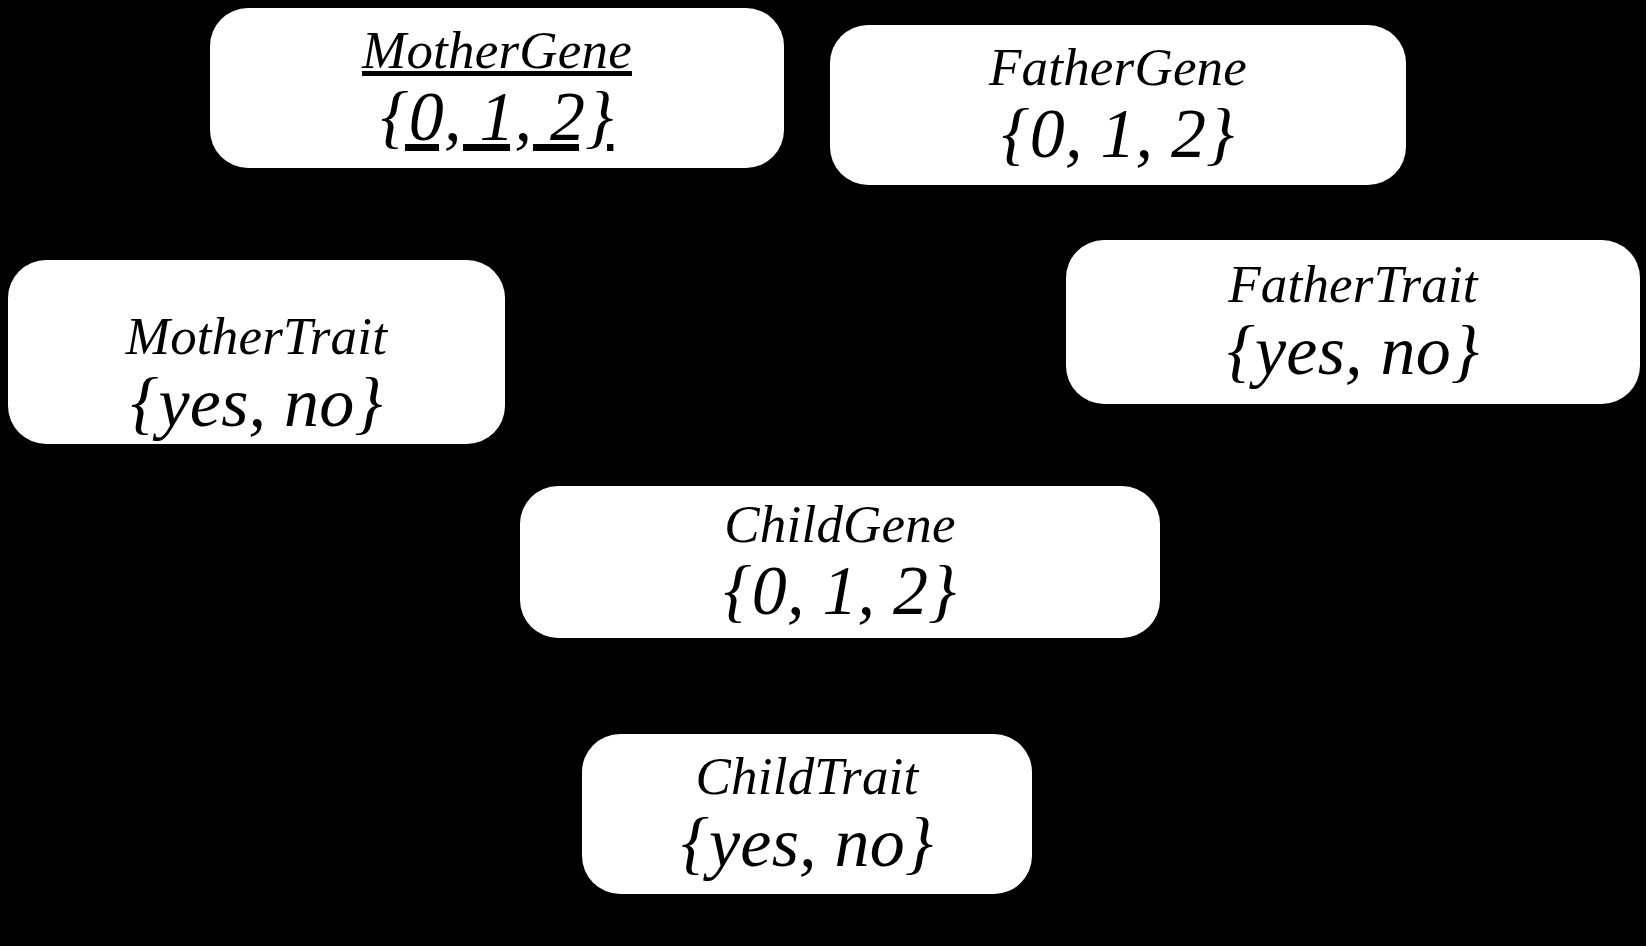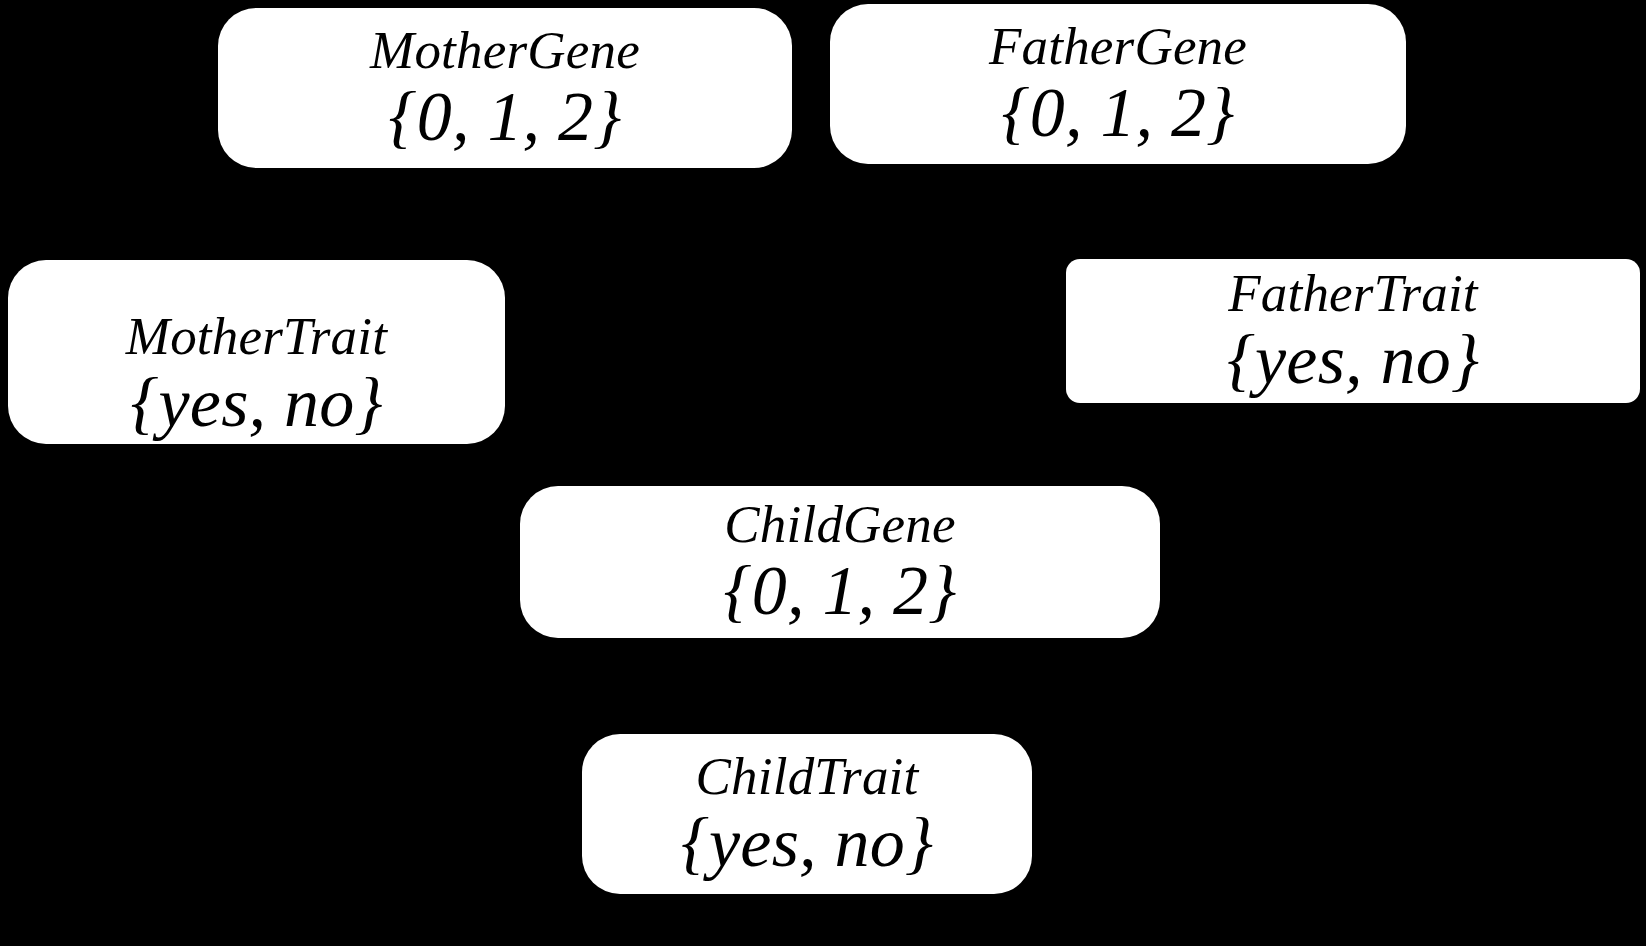--- a/index.html
+++ b/index.html
@@ -37,24 +37,24 @@
     white-space: nowrap;
   }
   .node-domain {
     font-style: italic;
     font-size: 70px;
     letter-spacing: 0.2px;
     white-space: nowrap;
     margin-top: 2px;
   }
   
-  #node-mother-gene  { left: 218px; top: 8px;   width: 574px; height: 160px; }
-  #node-father-gene  { left: 830px; top: 4px;   width: 576px; height: 160px; align-items: center; }
+  #node-mother-gene  { left: 210px; top: 8px;   width: 574px; height: 160px; text-decoration: underline; }
+  #node-father-gene  { left: 830px; top: 25px;   width: 576px; height: 160px; align-items: center; }
   #node-mother-trait { left: 8px;   top: 260px; width: 497px; height: 184px; justify-content: flex-end; }
-  #node-father-trait { left: 1066px;top: 259px; width: 574px; height: 144px; border-radius: 14px; }
+  #node-father-trait { left: 1066px;top: 240px; width: 574px; height: 164px; }
   #node-child-gene   { left: 520px; top: 486px; width: 640px; height: 152px; }
   #node-child-trait  { left: 582px; top: 734px; width: 450px; height: 160px; }
 </style>
 </head>
 <body>
 
 <div id="canvas">
 
   <div class="node" id="node-mother-gene">
     <div class="node-name">MotherGene</div>

